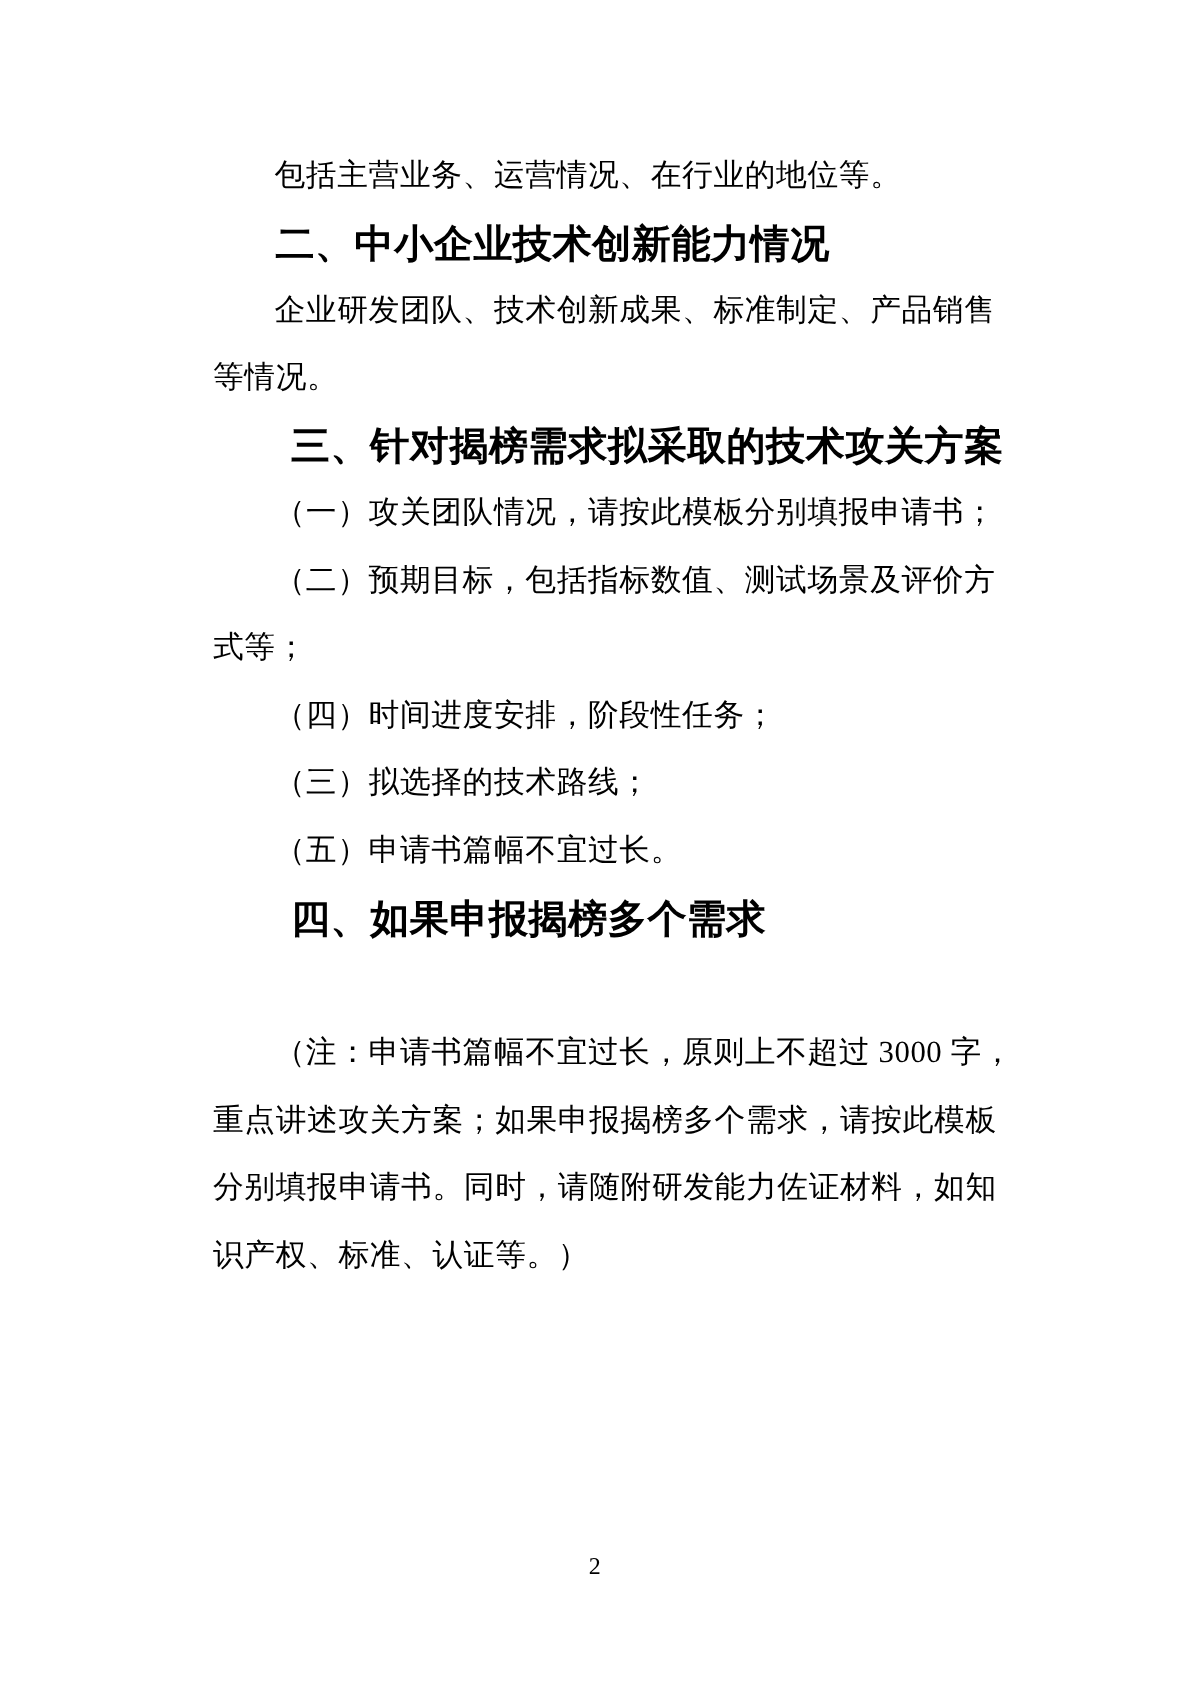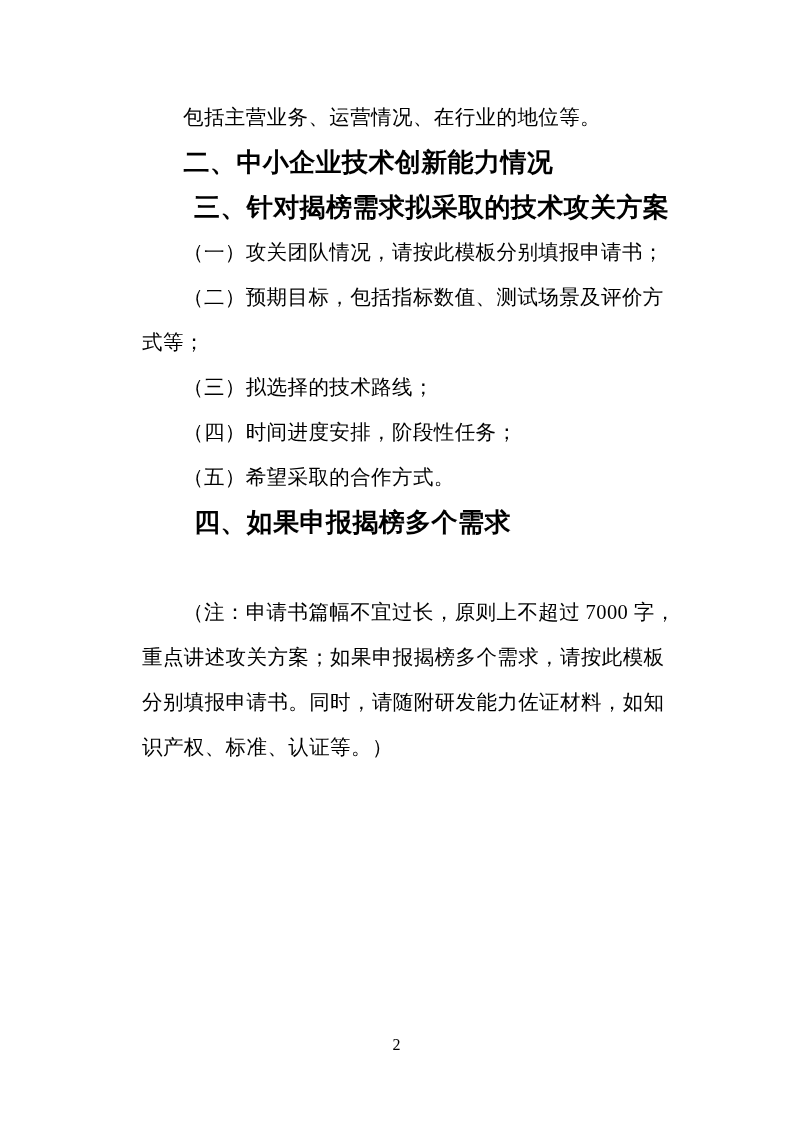--- a/index.html
+++ b/index.html
@@ -64,36 +64,37 @@
 </head>
 <body>
 
 <div class="page">
   <div class="doc-body">
 
     <p class="para">包括主营业务、运营情况、在行业的地位等。</p>
 
     <p class="heading h-first">二、中小企业技术创新能力情况</p>
 
+    <p class="para">企业研发团队、技术创新成果、标准制定、产品销售等情况。</p>
 
     <p class="heading">三、针对揭榜需求拟采取的技术攻关方案</p>
 
     <p class="para">（一）攻关团队情况，请按此模板分别填报申请书；</p>
 
     <p class="para">（二）预期目标，包括指标数值、测试场景及评价方式等；</p>
 
+    <p class="para">（四）时间进度安排，阶段性任务；</p>
+
     <p class="para">（三）拟选择的技术路线；</p>
 
-    <p class="para">（四）时间进度安排，阶段性任务；</p>
-
-    <p class="para">（五）希望采取的合作方式。</p>
+    <p class="para">（五）申请书篇幅不宜过长。</p>
 
     <p class="heading">四、如果申报揭榜多个需求</p>
 
 
     <div class="spacer"></div>
 
-    <p class="note">（注：申请书篇幅不宜过长，原则上不超过 7000 字，重点讲述攻关方案；如果申报揭榜多个需求，请按此模板分别填报申请书。同时，请随附研发能力佐证材料，如知识产权、标准、认证等。）</p>
+    <p class="note">（注：申请书篇幅不宜过长，原则上不超过 3000 字，重点讲述攻关方案；如果申报揭榜多个需求，请按此模板分别填报申请书。同时，请随附研发能力佐证材料，如知识产权、标准、认证等。）</p>
 
   </div>
 
   <div class="page-number">2</div>
 </div>
 
 </body></html>

